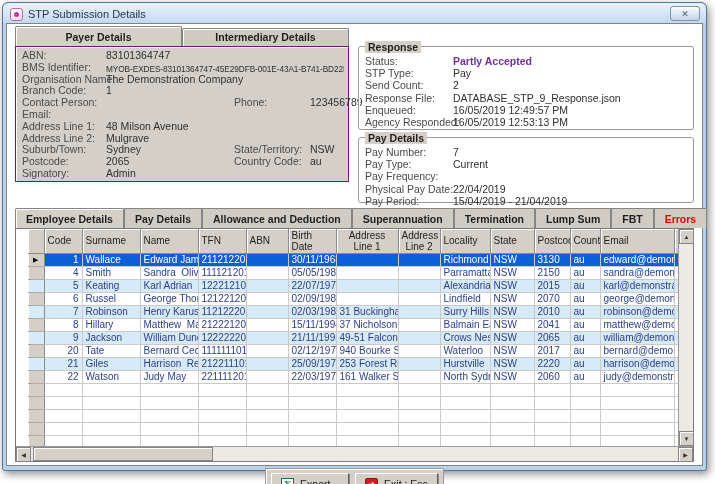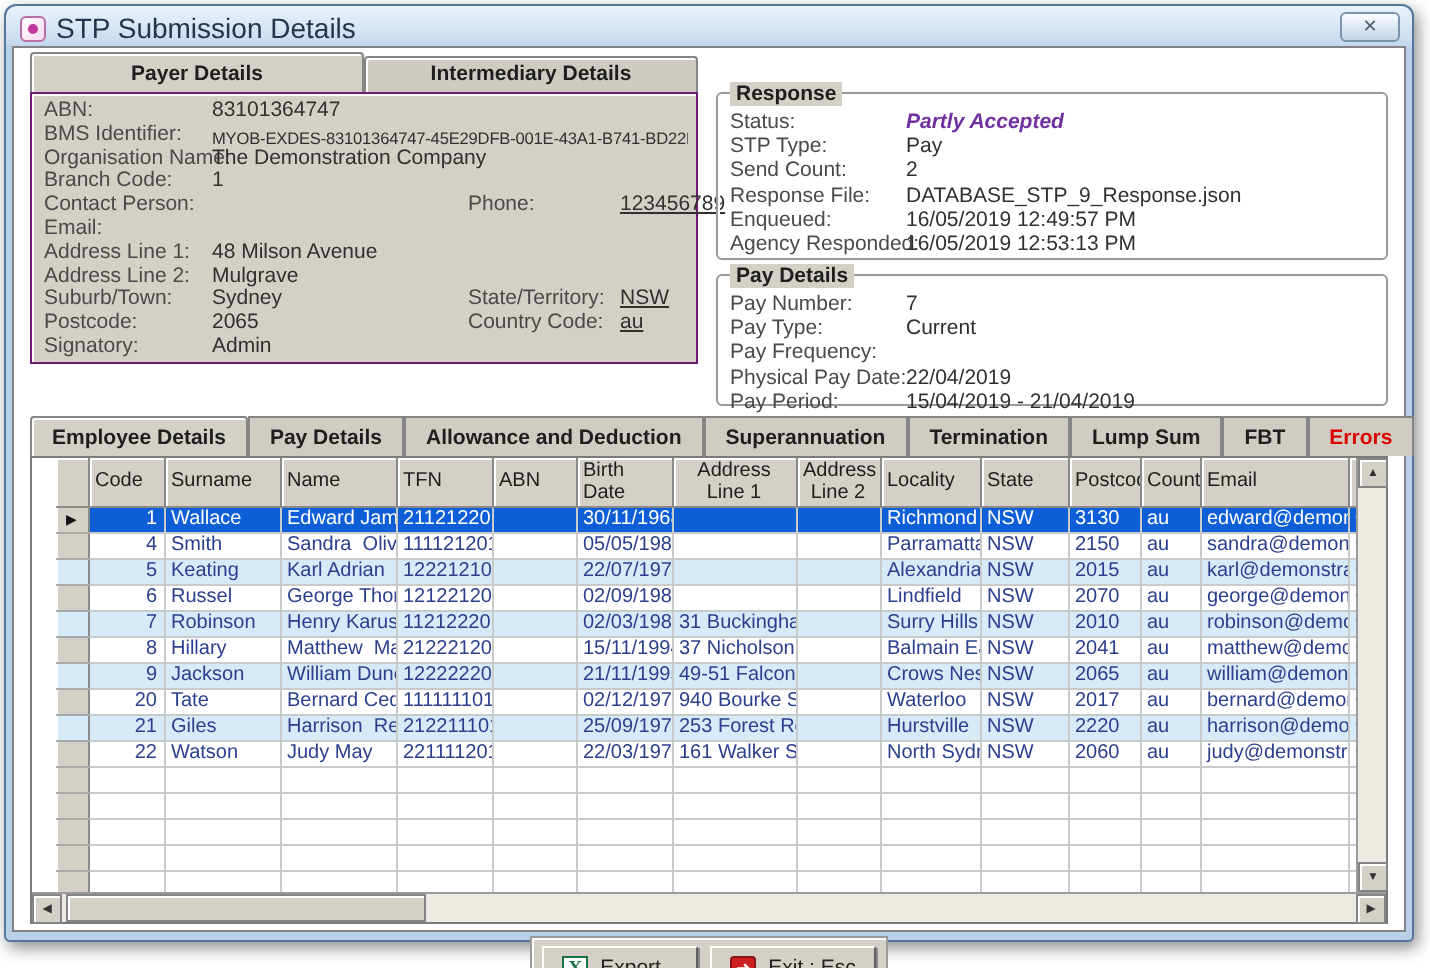--- a/index.html
+++ b/index.html
@@ -8,21 +8,21 @@
   .window { position:absolute; left:2px; top:2px; width:705px; height:469px;
             background:#B9D1E8; border:1px solid #54779B; border-radius:6px 6px 3px 3px;
             box-shadow:2px 3px 8px rgba(0,0,0,.45); }
   .titlebar { height:20px; display:flex; align-items:center; padding:2px 5px 0 7px;
               background:linear-gradient(#EAF2FB,#D6E5F5 55%,#C3D8EF);
               border-radius:6px 6px 0 0; position:relative; }
   .app-icon { width:13px; height:13px; border-radius:3px; background:linear-gradient(135deg,#fff,#F4D9EE);
               border:1px solid #B86FA8; margin-right:5px; position:relative; }
   .app-icon::after { content:""; position:absolute; left:3px; top:3px; width:5px; height:5px;
               border-radius:50%; background:#C4379E; }
-  .title-text { font-size:14px; color:#24364E; }
+  .title-text { font-size:11px; color:#24364E; }
   .close-btn { position:absolute; right:6px; top:3px; width:30px; height:15px;
                background:linear-gradient(#FDFEFF,#DCE8F4 50%,#C4D6E9);
                border:1px solid #7C93AC; border-radius:3px; display:flex; align-items:center;
                justify-content:center; font-size:9px; color:#4E5F72; font-weight:bold; }
   .client { margin:0 3px 3px 3px; height:443px; background:#ffffff; border:1px solid #838383;
             padding:2px 8px 0 8px; font-size:10.5px; color:#3A3A3A; position:relative; }
 
   
   .top { display:flex; gap:9px; }
   .left-col { width:334px; }
@@ -30,24 +30,24 @@
   .ptab { flex:1; background:#D4D0C8; border:1px solid #858585; border-bottom:none;
           border-radius:2px 2px 0 0; text-align:center; font-weight:bold; font-size:10.5px;
           padding-top:4px; color:#1E1E1E; box-shadow:inset 1px 1px 0 #FFF; }
   .ptab.inactive { margin-top:2px; padding-top:2px; background:#CFCBC3; }
   .payer-panel { border:1px solid #701a75; box-shadow:inset 1px 1px 0 #FFF; height:136px;
                  padding:3px 4px 0 6px; background:#D4D0C8; }
   .frow { display:flex; line-height:11.8px; height:11.8px; white-space:nowrap; }
   .f-label { width:84px; flex:none; color:#4A4A4A; }
   .f-value { flex:1; color:#303030; overflow:hidden; }
   .f-value.small { font-size:8.3px; letter-spacing:-0.1px; padding-top:2px; }
-  .f-value.accent { color:var(--status-accent); font-weight:bold;font-style:italic; }
+  .f-value.accent { color:var(--status-accent); font-weight:bold; }
   .extra { display:flex; flex:none;padding-left:20px; }
   .x-label { width:76px; color:#4A4A4A; }
-  .x-value { width:90px; color:#303030;text-decoration:underline; }
+  .x-value { width:90px; color:#303030; }
   .payer-panel .extra { position:absolute; } 
   .payer-panel .frow { position:relative; }
   .payer-panel .extra { left:192px; }
 
   .right-col { flex:1; display:flex; flex-direction:column; }
   .groupbox { border:1px solid #9A9A9A; box-shadow:inset 1px 1px 0 #FFF; border-radius:3px;
               position:relative; padding:8px 6px 2px 6px; }
   .groupbox .legend { position:absolute; top:-6px; left:6px; background:#D4D0C8;
               font-weight:bold; padding:0 3px; font-size:10.5px; color:#1E1E1E; }
   .gb-response { height:84px; margin-top:20px; }

